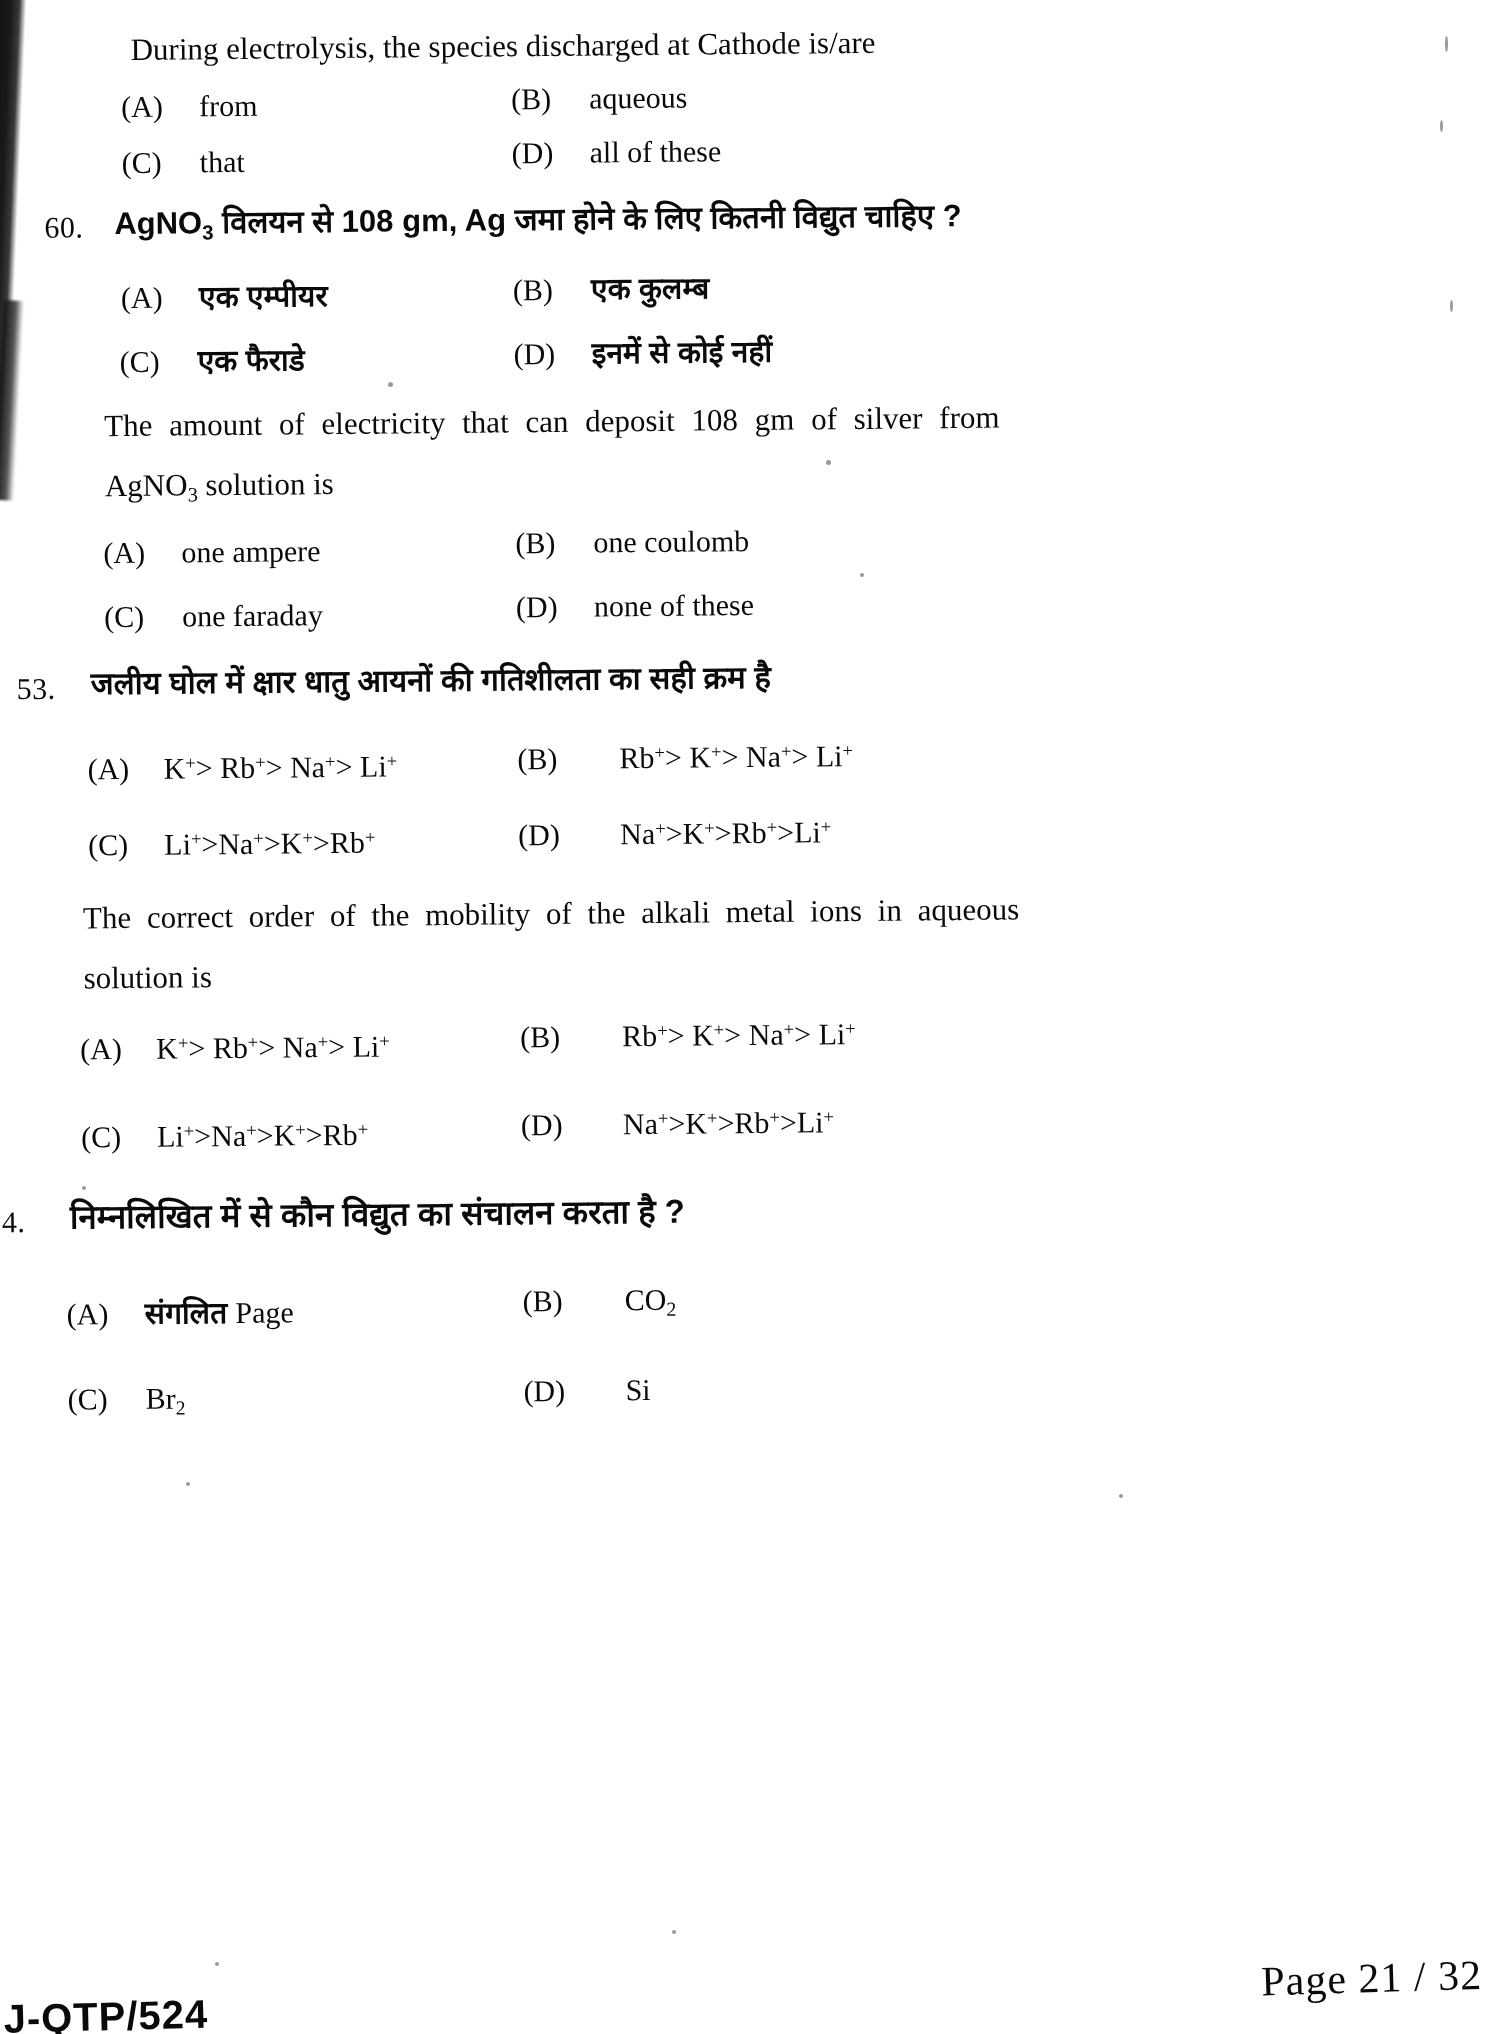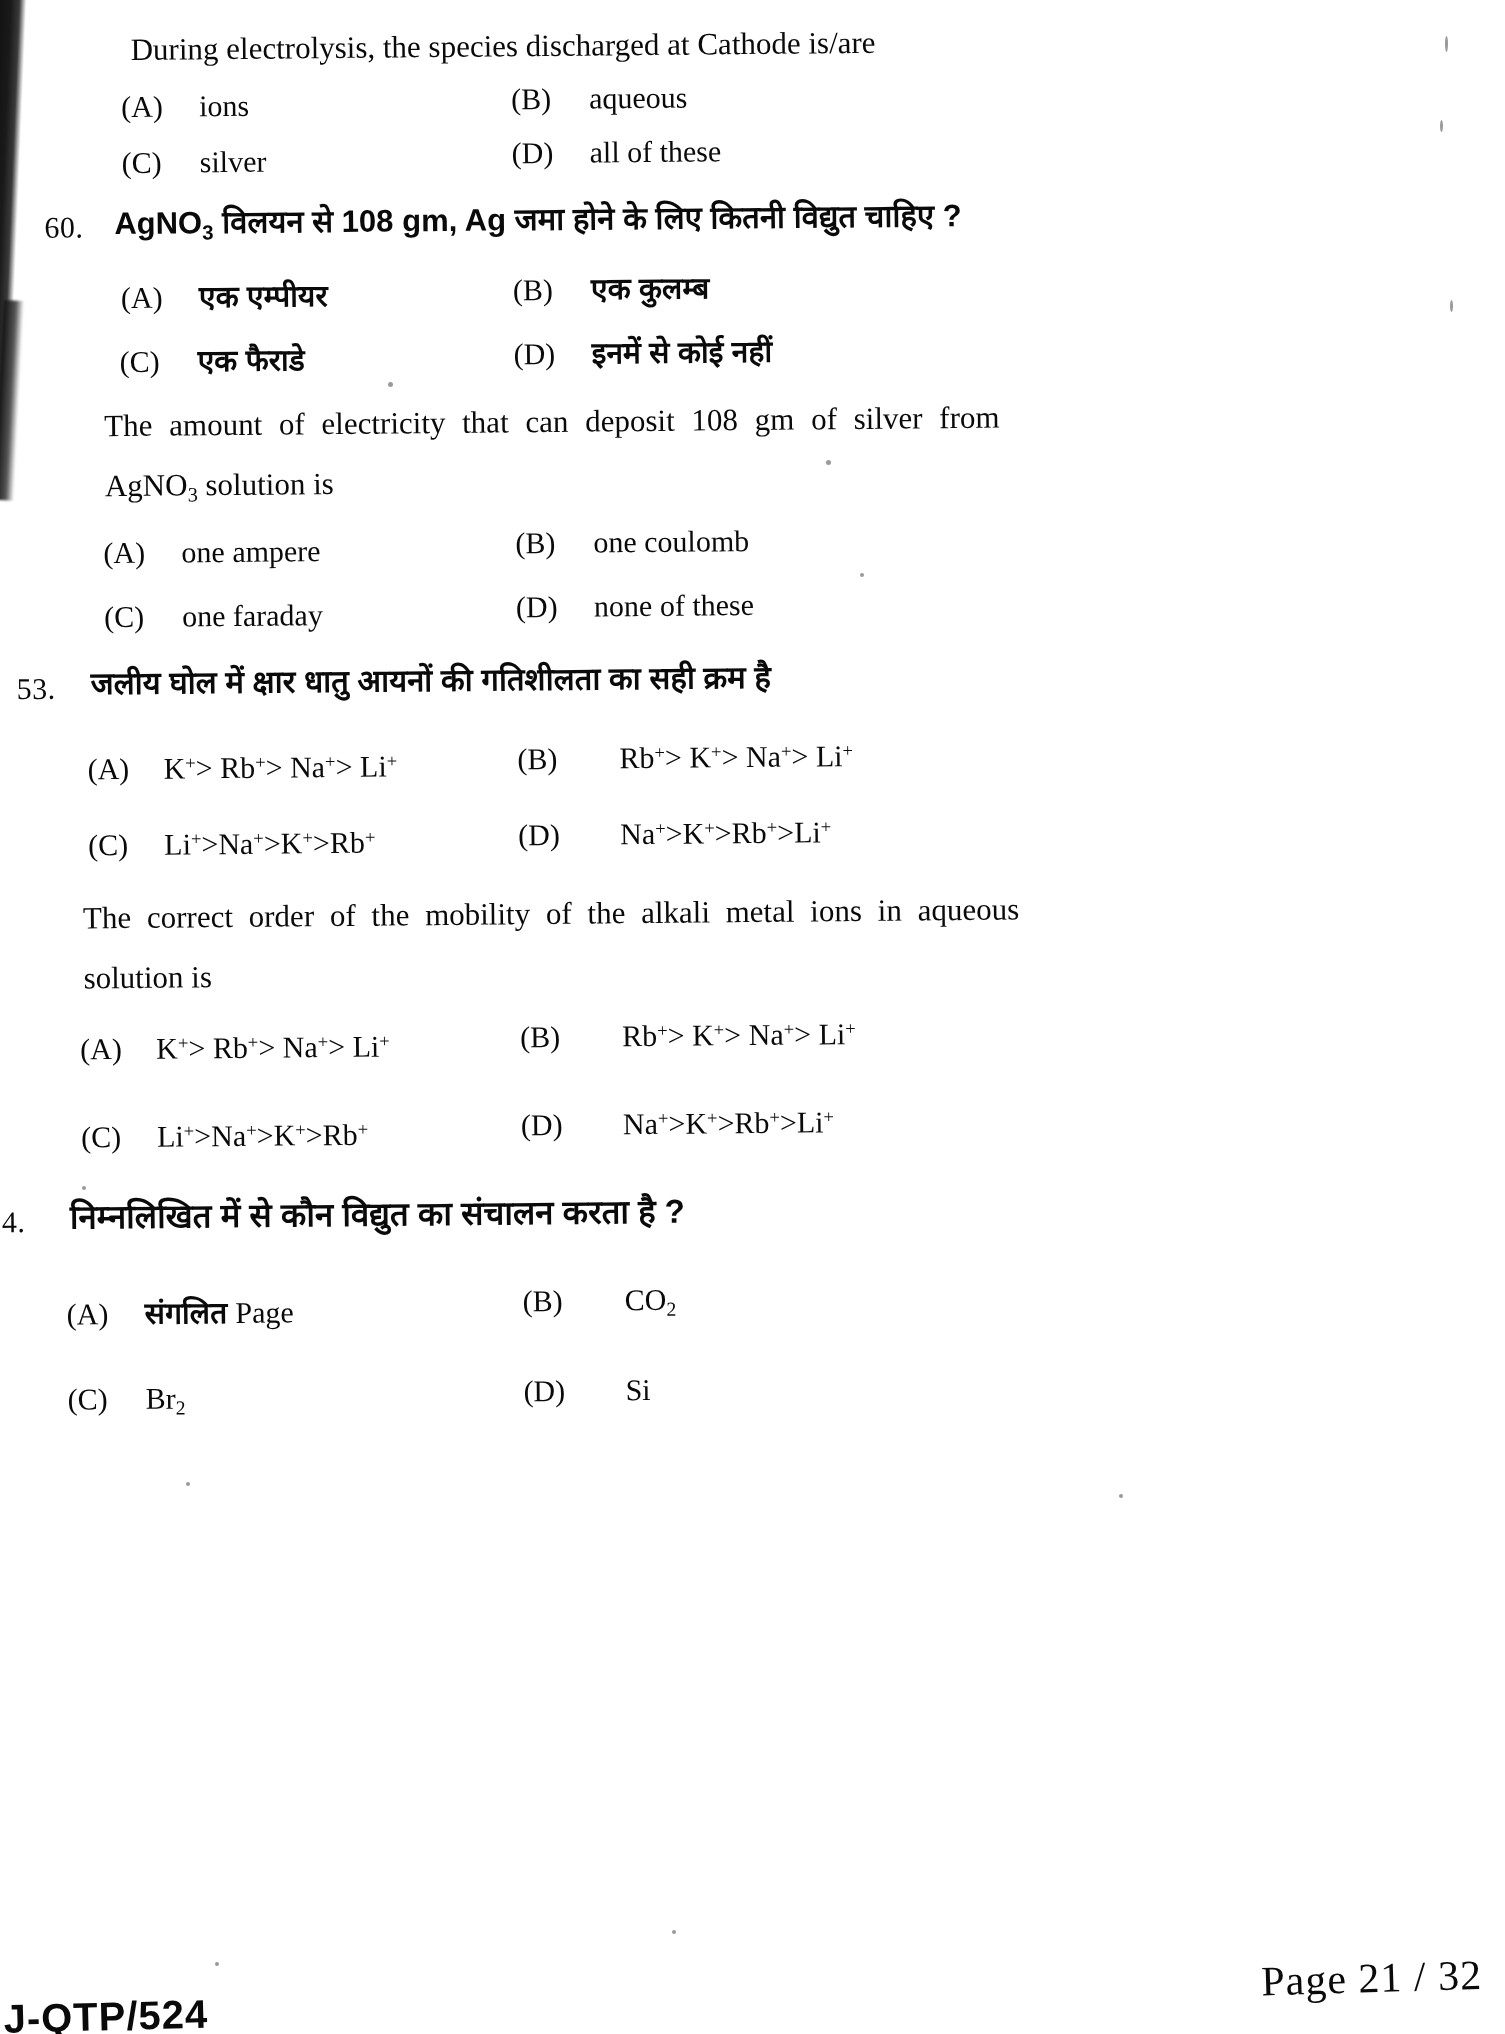--- a/index.html
+++ b/index.html
@@ -141,27 +141,27 @@
 <div class="speck" style="left:1119px; top:1494px; width:4px; height:4px;"></div>
 <div class="speck" style="left:672px; top:1930px; width:4px; height:4px;"></div>
 <div class="speck" style="left:215px; top:1962px; width:4px; height:4px;"></div>
 
 <div class="page">
 
   <div class="q-block">
     <div class="qtext en" style="left:138px; top:22px;">During electrolysis, the species discharged at Cathode is/are</div>
 
     <div class="opt" style="left:128px; top:84px;">
-      <span class="tag">(A)</span><span class="val en" style="padding-left:16px;">ions</span>
+      <span class="tag">(A)</span><span class="val en" style="padding-left:16px;">from</span>
     </div>
     <div class="opt" style="left:518px; top:80px;">
       <span class="tag">(B)</span><span class="val en" style="padding-left:16px;">aqueous</span>
     </div>
     <div class="opt" style="left:128px; top:140px;">
-      <span class="tag">(C)</span><span class="val en" style="padding-left:16px;">silver</span>
+      <span class="tag">(C)</span><span class="val en" style="padding-left:16px;">that</span>
     </div>
     <div class="opt" style="left:518px; top:134px;">
       <span class="tag">(D)</span><span class="val en" style="padding-left:16px;">all of these</span>
     </div>
   </div>
 
   <div class="q-block">
     <div class="qnum" style="left:50px; top:204px;">60.</div>
 
     <div class="qtext hi" style="left:120px; top:196px;">

